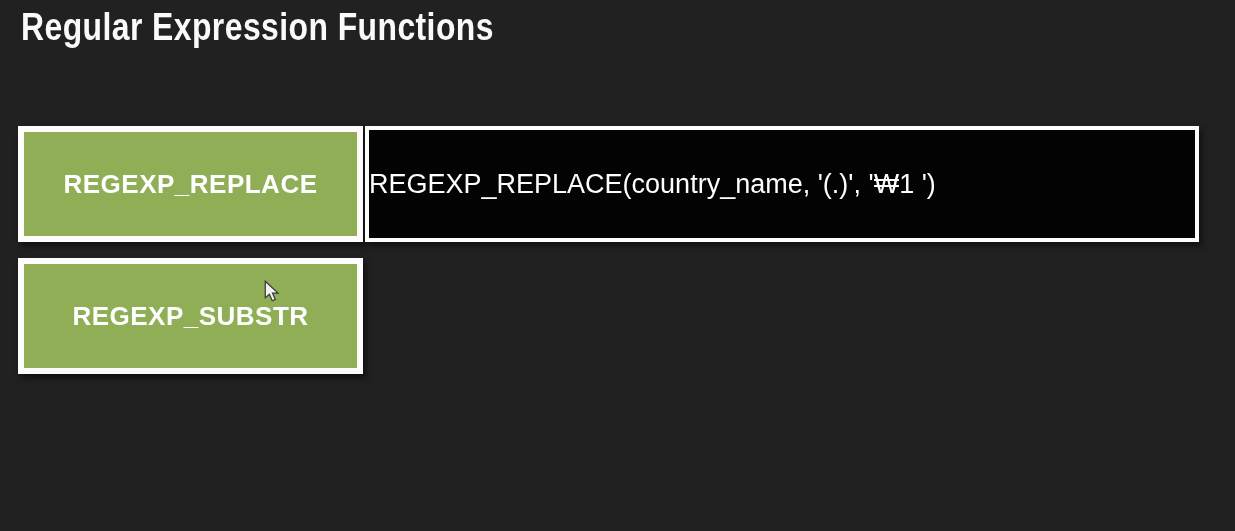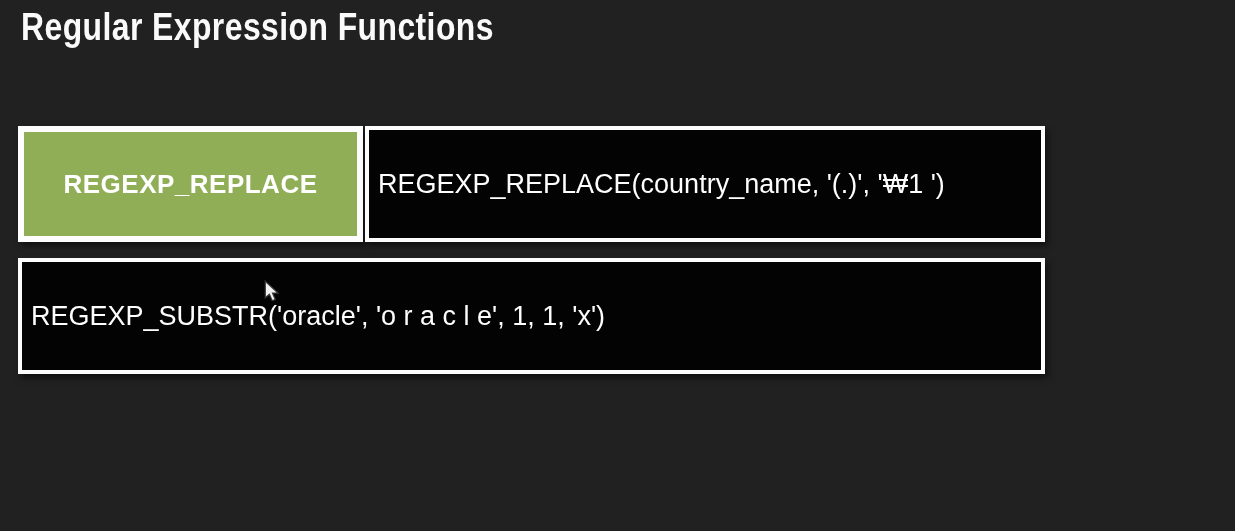--- a/index.html
+++ b/index.html
@@ -24,21 +24,21 @@
     font-weight: bold;
     letter-spacing: 0.5px;
     transform: scaleX(0.84);
     transform-origin: left center;
     white-space: nowrap;
   }
   .rows {
     position: absolute;
     left: 18px;
     top: 126px;
-    width: 1027px;
+    width: 1181px;
     display: flex;
     flex-direction: column;
     gap: 16px;
   }
   .row {
     display: flex;
     gap: 2px;
     height: 116px;
   }
   .cell-label {
@@ -56,21 +56,20 @@
     letter-spacing: 0.5px;
     box-shadow: 3px 4px 6px rgba(0,0,0,0.5);
   }
   .cell-example {
     box-sizing: border-box;
     flex: 1 1 auto;
     background: #030303;
     border: 4px solid #fdfdfd;
     display: flex;
     align-items: center;
-    padding-left: 9px;
     color: #fefefe;
     font-size: 27px;
     white-space: pre;
     box-shadow: 3px 4px 6px rgba(0,0,0,0.5);
   }
   .cursor {
     position: absolute;
     left: 264px;
     top: 280px;
     width: 16px;
@@ -91,22 +90,22 @@
       <div class="cell-label">
         <span>REGEXP_REPLACE</span>
       </div>
       <div class="cell-example">
         <span>REGEXP_REPLACE(country_name, '(.)', '₩1 ')</span>
       </div>
     </div>
 
 
     <div class="row">
-      <div class="cell-example">
-        <span>REGEXP_SUBSTR('oracle', 'o r a c l e', 1, 1, 'x')</span>
+      <div class="cell-label">
+        <span>REGEXP_SUBSTR</span>
       </div>
     </div>
 
   </div>
 
   <svg class="cursor" viewBox="0 0 13 18">
     <path d="M1,1 L1,14.5 L4.4,11.6 L6.7,17 L9.2,15.9 L6.9,10.7 L11.4,10.7 Z" fill="#f2f2f2" stroke="#3a3a3a" stroke-width="1"></path>
   </svg>
 
 </div>

